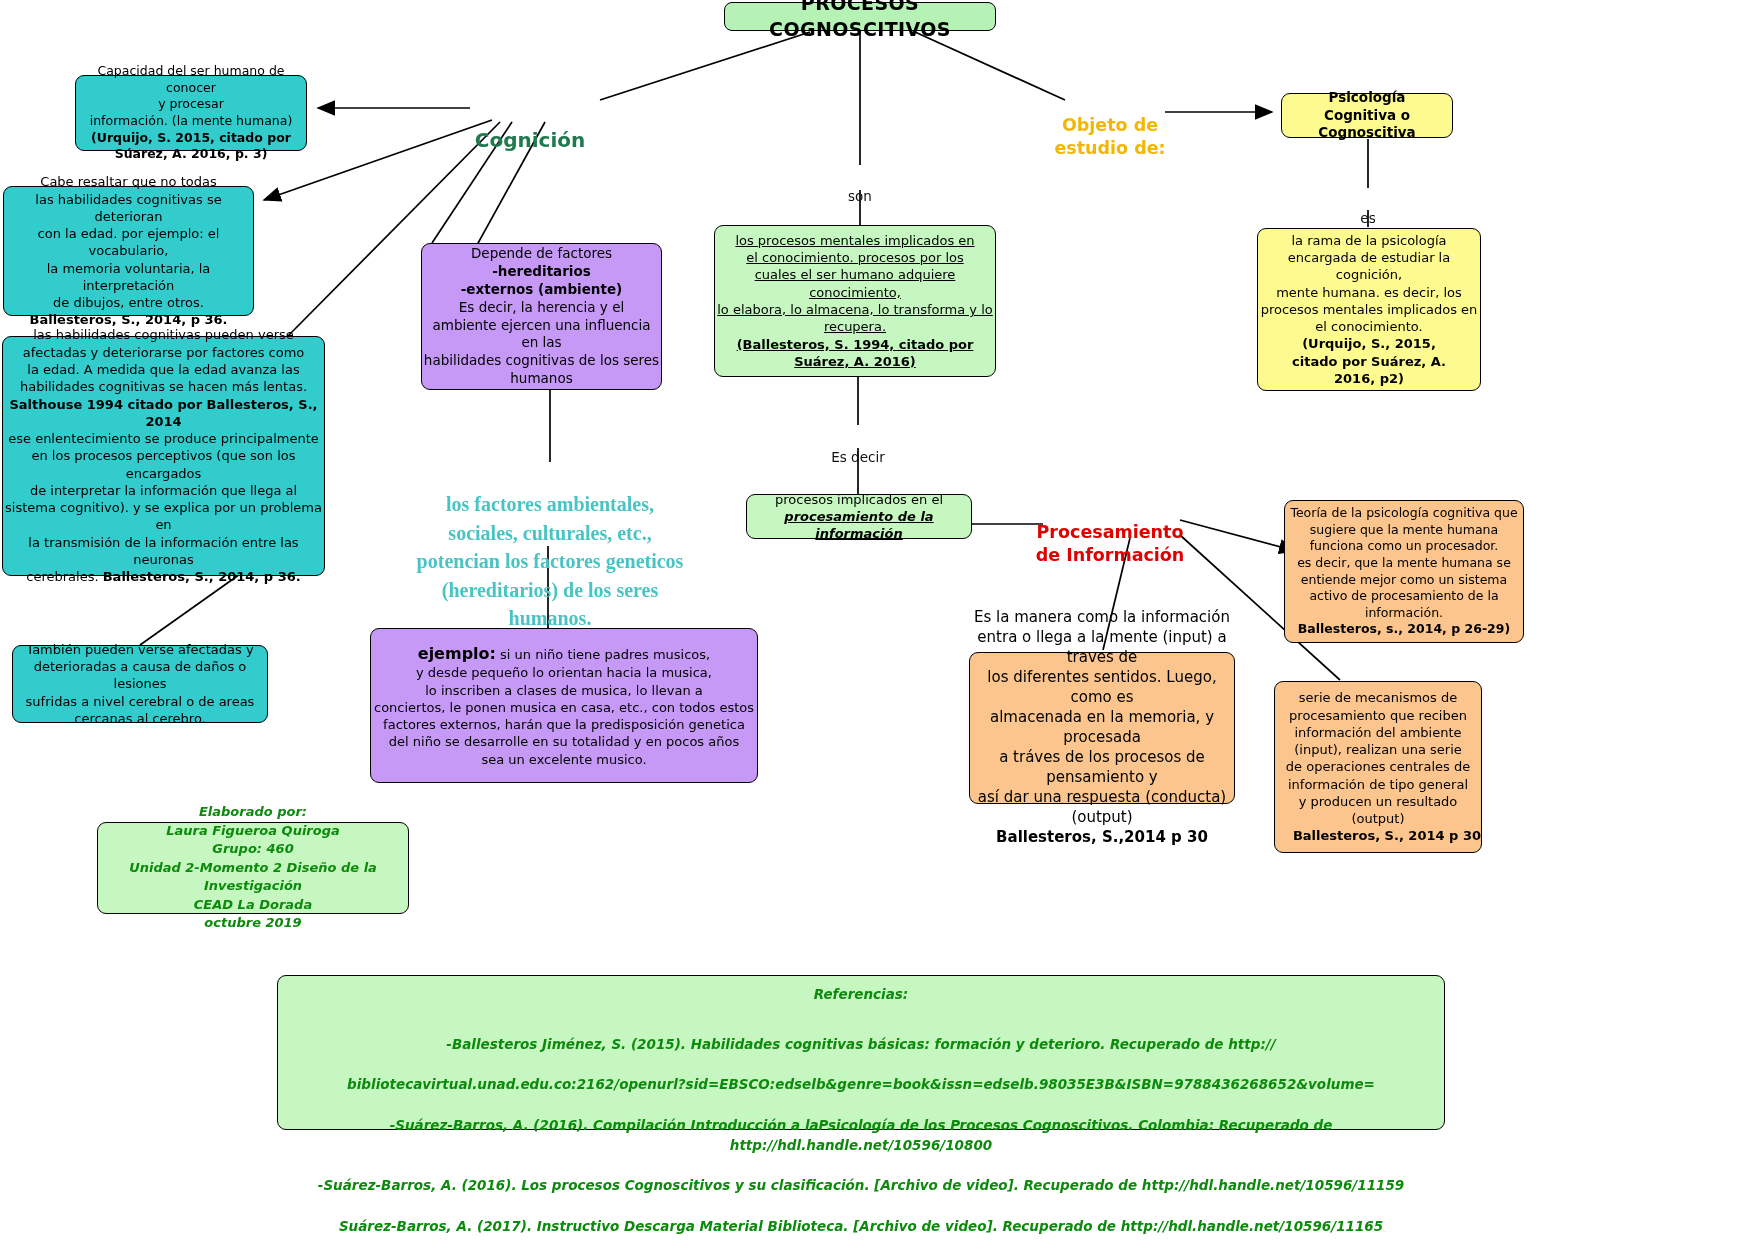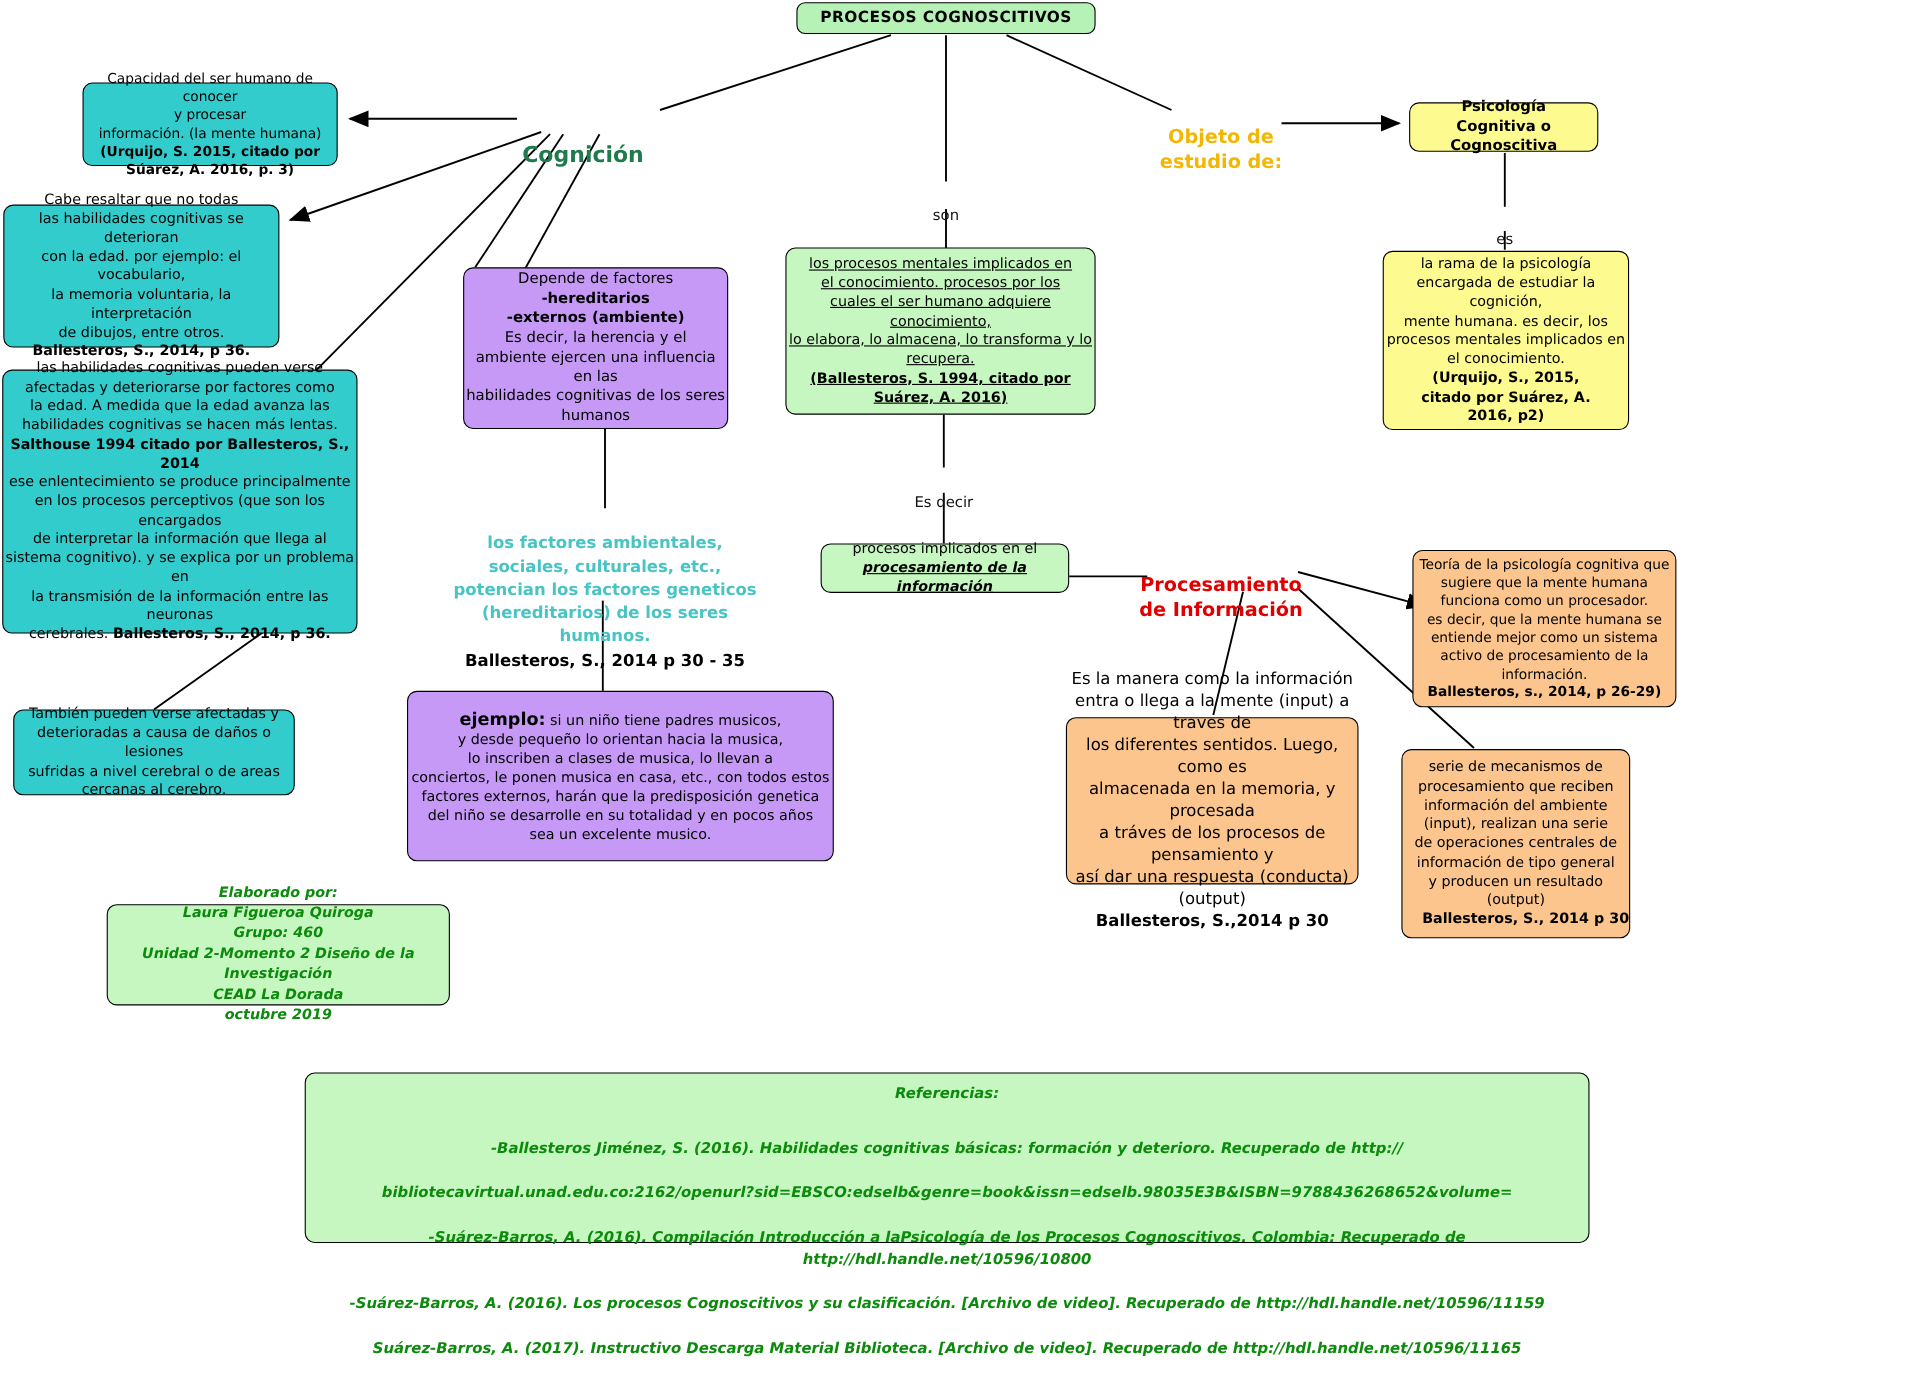--- a/index.html
+++ b/index.html
@@ -13,25 +13,25 @@
         white-space:pre-line;}
   .green{background:#b6f2b6;}
   .teal{background:#33cccc;}
   .purple{background:#c699f7;}
   .yellow{background:#fdfa8f;}
   .orange{background:#fbc58d;}
   .lgreen{background:#c6f7c0;}
   .freetext{position:absolute;text-align:center;white-space:pre-line;
             line-height:1.33;}
   .lbl-small{font-size:13.5px;color:#111;}
-  .title{font-size:14px;font-weight:bold;letter-spacing:.4px;color:#000;}
+  .title{font-size:19px;font-weight:bold;letter-spacing:.4px;color:#000;}
   .cog{color:#1f7a4d;font-size:20px;font-weight:bold;}
   .objeto{color:#f2b705;font-size:17.5px;font-weight:bold;line-height:1.35;}
   .proces{color:#e00000;font-size:17.5px;font-weight:bold;line-height:1.35;}
-  .tealtxt{color:#49c4c4;font-size:15px;font-weight:bold;line-height:1.42;}
+  .tealtxt{color:#49c4c4;font-size:20px;font-weight:bold;line-height:1.42;font-family:Liberation Serif, serif;}
   .tealtxt .dark{color:#000;}
   .elab{color:#0c8a0c;font-size:13px;font-weight:bold;font-style:italic;line-height:1.42;}
   .refs{color:#0c8a0c;font-size:13.5px;font-weight:bold;font-style:italic;line-height:1.5;}
   .ejemplo-b{font-size:16px;font-weight:bold;}
 </style>
 </head>
 <body>
 
 <div id="canvas">
 
@@ -248,21 +248,21 @@
 Laura Figueroa Quiroga
 Grupo: 460
 Unidad 2-Momento 2 Diseño de la Investigación
 CEAD La Dorada
 octubre 2019</div>
   </div>
 
   <div class="node lgreen" style="left:277px;top:975px;width:1168px;height:155px;padding:8px 10px;justify-content:flex-start;">
     <div class="refs hd" style="margin-bottom:9px;">Referencias:</div>
     <div class="refs">
-      <div>-Ballesteros Jiménez, S. (2016). Habilidades cognitivas básicas: formación y deterioro. Recuperado de http://</div>
+      <div>-Ballesteros Jiménez, S. (2015). Habilidades cognitivas básicas: formación y deterioro. Recuperado de http://</div>
       <div>bibliotecavirtual.unad.edu.co:2162/openurl?sid=EBSCO:edselb&amp;genre=book&amp;issn=edselb.98035E3B&amp;ISBN=9788436268652&amp;volume=</div>
       <div>-Suárez-Barros, A. (2016). Compilación Introducción a laPsicología de los Procesos Cognoscitivos. Colombia: Recuperado de http://hdl.handle.net/10596/10800</div>
       <div>-Suárez-Barros, A. (2016). Los procesos Cognoscitivos y su clasificación. [Archivo de video]. Recuperado de http://hdl.handle.net/10596/11159</div>
       <div>Suárez-Barros, A. (2017). Instructivo Descarga Material Biblioteca. [Archivo de video]. Recuperado de http://hdl.handle.net/10596/11165</div>
       
       
     </div>
   </div>
 
 </div>

